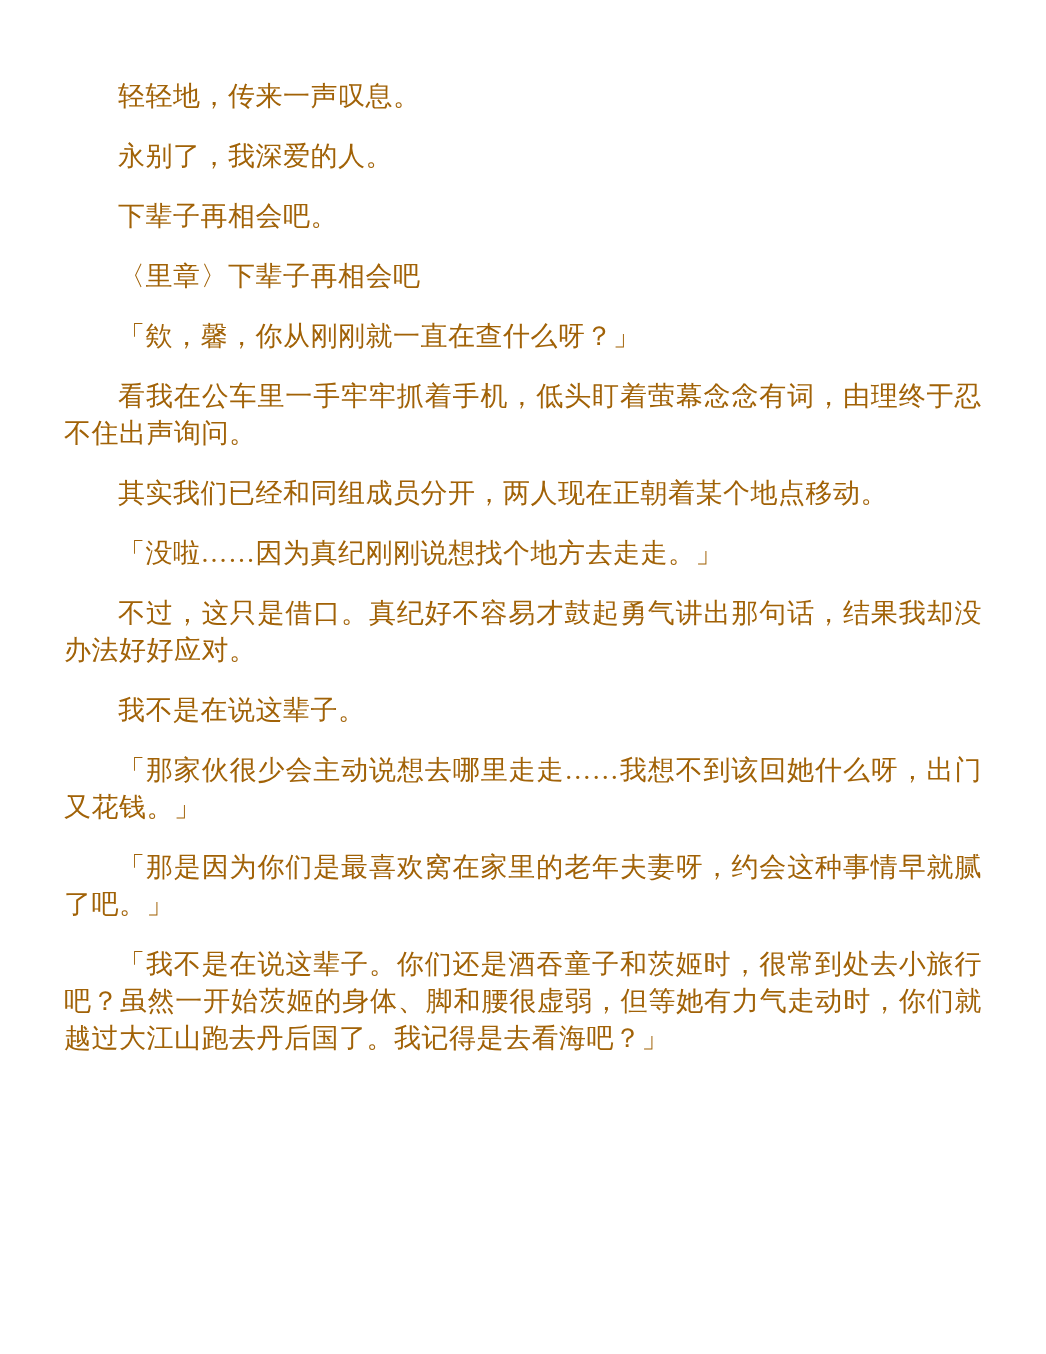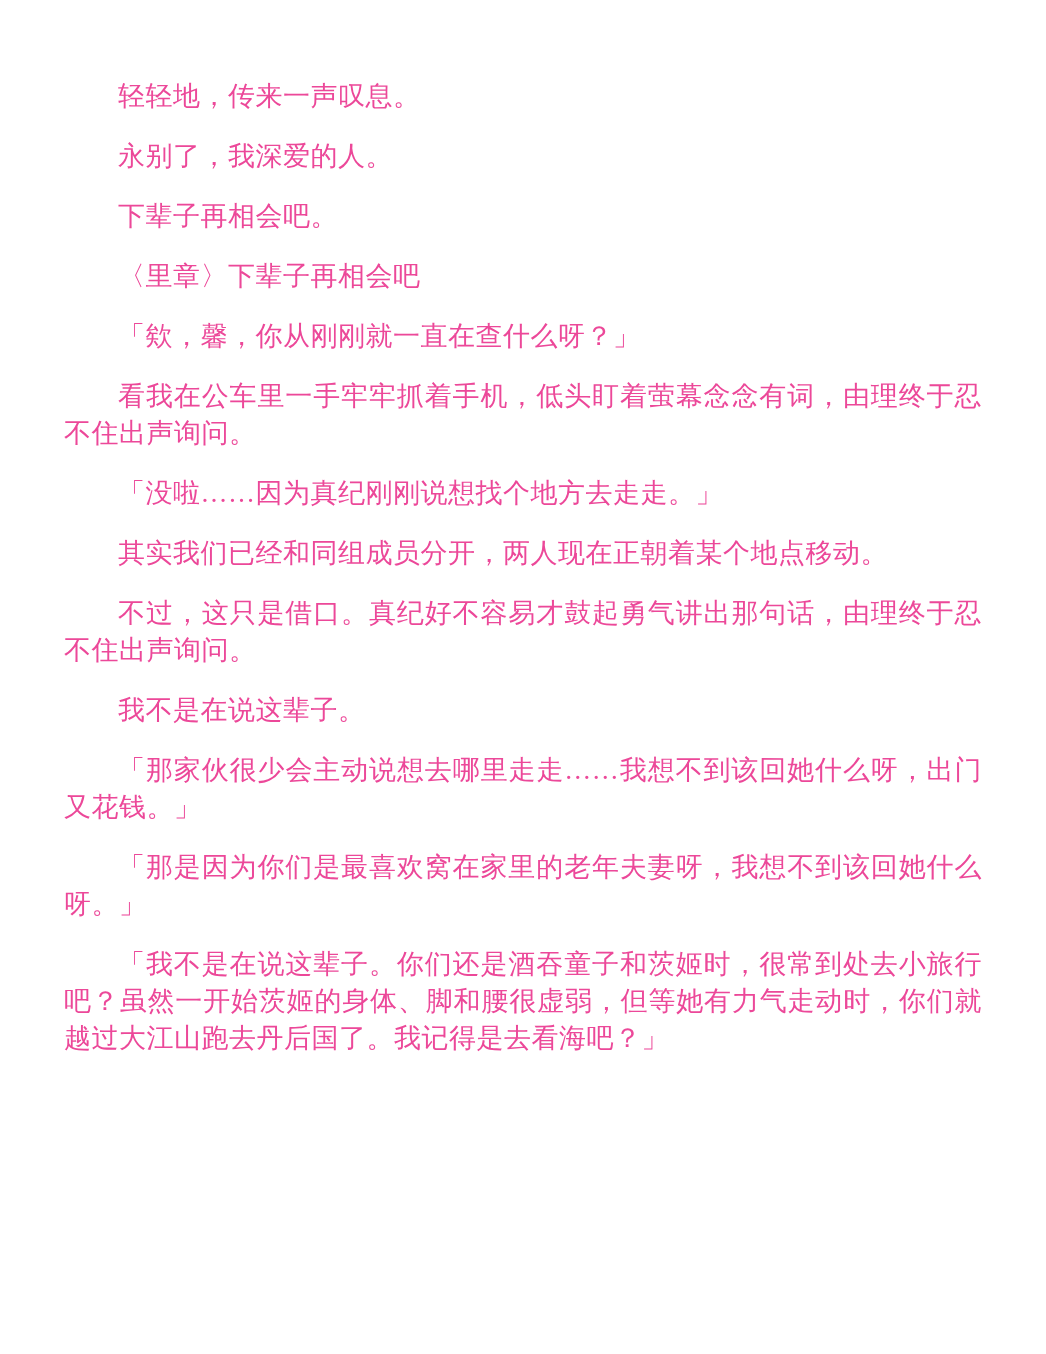--- a/index.html
+++ b/index.html
@@ -12,21 +12,21 @@
     height: 1354px;
     overflow: hidden;
     font-family: "Liberation Serif", "DejaVu Serif", serif;
   }
   .page {
     box-sizing: border-box;
     width: 1046px;
     height: 954px;
     padding: 78px 64px 0 64px;
     background: #ffffff;
-    color: #ec4899;
+    color: #a16207;
   }
   .page p {
     margin: 0 0 23px 0;
     font-size: 27px;
     line-height: 37px;
     text-indent: 2em;
     text-align: justify;
     text-justify: inter-ideograph;
     letter-spacing: 0.5px;
     word-break: break-all;
@@ -35,20 +35,20 @@
 </head>
 <body>
 
 <div class="page">
   <p>轻轻地，传来一声叹息。</p>
   <p>永别了，我深爱的人。</p>
   <p>下辈子再相会吧。</p>
   <p>〈里章〉下辈子再相会吧</p>
   <p>「欸，馨，你从刚刚就一直在查什么呀？」</p>
   <p>看我在公车里一手牢牢抓着手机，低头盯着萤幕念念有词，由理终于忍不住出声询问。</p>
+  <p>其实我们已经和同组成员分开，两人现在正朝着某个地点移动。</p>
   <p>「没啦……因为真纪刚刚说想找个地方去走走。」</p>
-  <p>其实我们已经和同组成员分开，两人现在正朝着某个地点移动。</p>
-  <p>不过，这只是借口。真纪好不容易才鼓起勇气讲出那句话，由理终于忍不住出声询问。</p>
+  <p>不过，这只是借口。真纪好不容易才鼓起勇气讲出那句话，结果我却没办法好好应对。</p>
   <p>我不是在说这辈子。</p>
   <p>「那家伙很少会主动说想去哪里走走……我想不到该回她什么呀，出门又花钱。」</p>
-  <p>「那是因为你们是最喜欢窝在家里的老年夫妻呀，我想不到该回她什么呀。」</p>
+  <p>「那是因为你们是最喜欢窝在家里的老年夫妻呀，约会这种事情早就腻了吧。」</p>
   <p>「我不是在说这辈子。你们还是酒吞童子和茨姬时，很常到处去小旅行吧？虽然一开始茨姬的身体、脚和腰很虚弱，但等她有力气走动时，你们就越过大江山跑去丹后国了。我记得是去看海吧？」</p>
 </div>
 
 </body></html>

